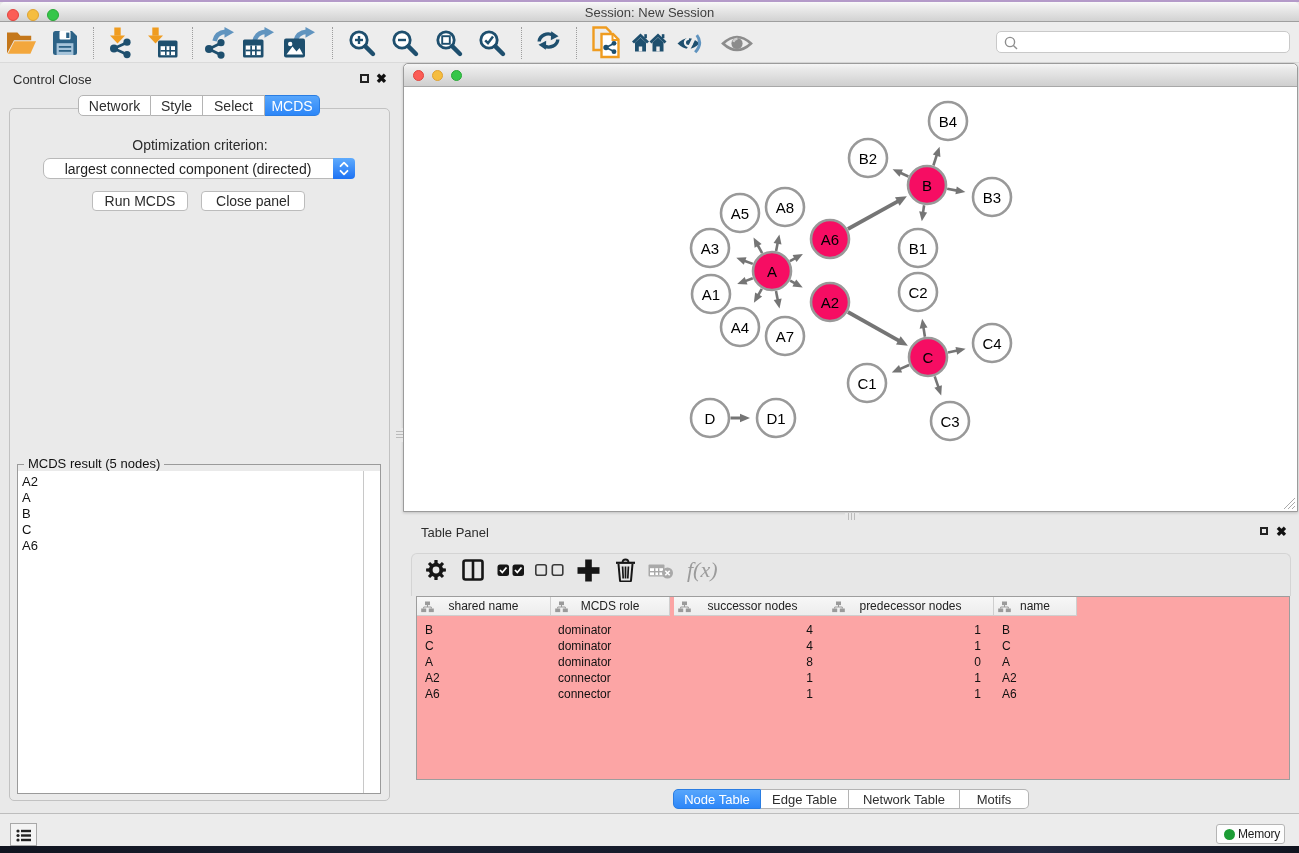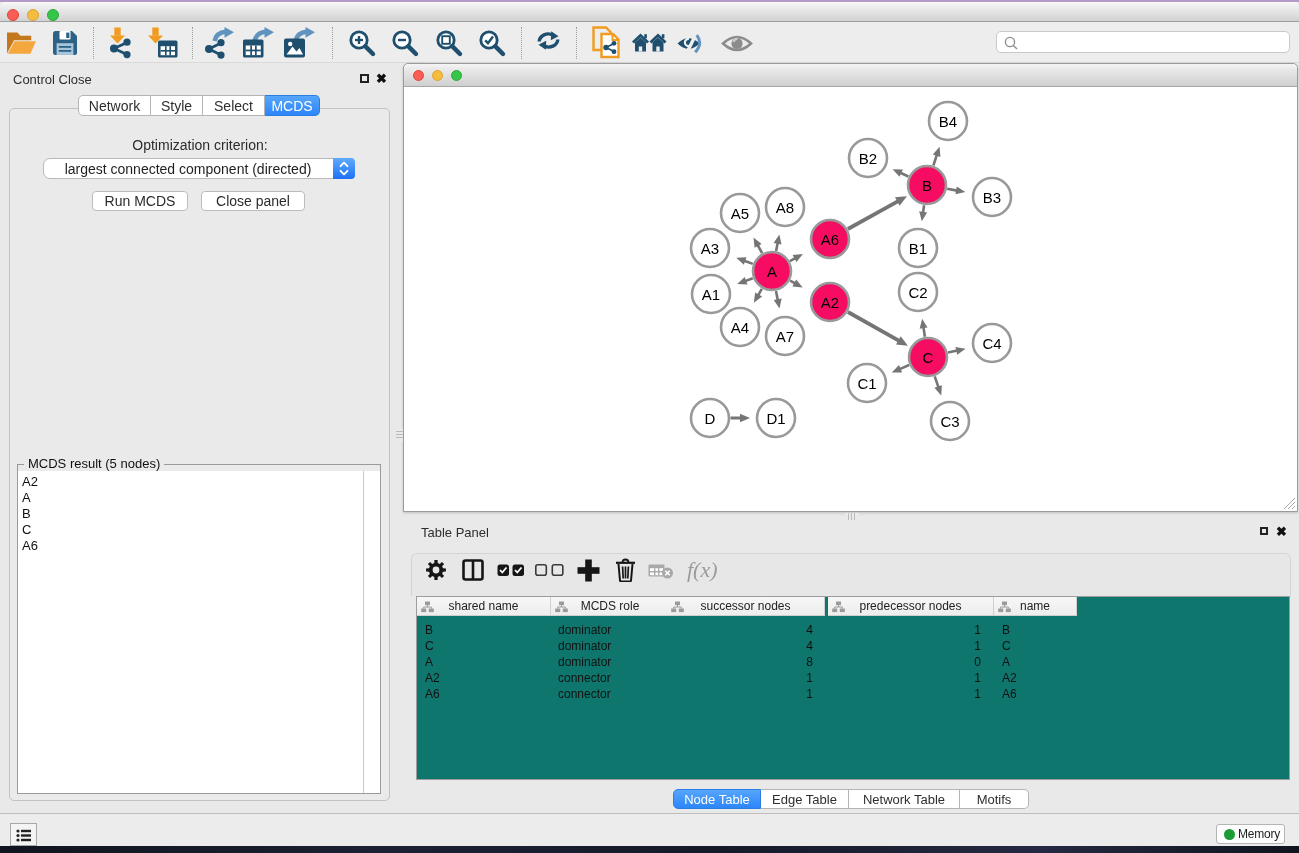--- a/index.html
+++ b/index.html
@@ -64,21 +64,21 @@
 #nw-titlebar .title { position:absolute; left:0; right:0; top:4px; text-align:center;
   font-size:13px; color:#333; }
 .tl2 { position:absolute; top:6px; width:11px; height:11px; border-radius:50%; }
 #nw-canvas { position:absolute; left:0; top:24px; right:0; bottom:0; background:#fff; overflow:hidden; }
 
 #tp-title { left:421px; top:525px; font-size:13px; color:#2e2e2e; }
 #tp-float { left:1260px; top:527px; width:8px; height:8px; border:2px solid #222; }
 #tp-close { left:1276px; top:524px; font-size:13px; font-weight:bold; color:#111; }
 #tp-toolbar { left:411px; top:553px; width:880px; height:43px; background:#e7e7e7;
   border:1px solid #d4d4d4; border-bottom:none; border-radius:6px 6px 0 0; }
-#tbl { left:416px; top:596px; width:874px; height:184px; background:#0f766e;
+#tbl { left:416px; top:596px; width:874px; height:184px; background:#fca5a5;
   border:1px solid #9d9d9d; }
 .th { position:absolute; top:0; height:19px; background:linear-gradient(#f7f7f7,#ededed);
   border-right:1px solid #cfcfcf; border-bottom:1px solid #cfcfcf;
   font-size:12px; color:#222; text-align:center; line-height:19px; }
 .trow { position:absolute; font-size:12px; color:#111; height:16px; line-height:16px; }
 
 #bottabs { left:673px; top:789px; }
 #bottabs .tab { height:20px; line-height:19px; font-size:13px; }
 
 #statusbar { left:0; top:813px; width:1299px; height:33px; background:#ececec;
@@ -95,20 +95,21 @@
 
 .vhandle { position:absolute; width:7px; height:14px;
   background:linear-gradient(#bbb,#bbb) 0 3px/7px 1px no-repeat,
              linear-gradient(#bbb,#bbb) 0 6px/7px 1px no-repeat,
              linear-gradient(#bbb,#bbb) 0 9px/7px 1px no-repeat,#e9e9e9; }
 </style>
 </head>
 <body>
 <div class="abs" id="deskline"></div>
 <div class="abs" id="titlebar">
+  <div class="title">Session: New Session</div>
   <div class="tl" id="tl-r"></div>
     <div class="tl" id="tl-y"></div>
     <div class="tl" id="tl-g"></div>
 </div>
 <div class="abs" id="toolbar">
   <svg class="ticon" style="left:6px;top:8px" width="31" height="25" viewBox="0 0 31 25">
       <path d="M1 2.5 h10.4 l3 3.2 H25.2 v4.5 H8 L1 23.5 Z" fill="#c4771b"></path>
       <path d="M8.4 11.3 H30 L24.4 23.8 H1.9 Z" fill="#f3a73d"></path>
     </svg>
   <svg class="ticon" style="left:52px;top:8px" width="26" height="26" viewBox="0 0 26 26">
@@ -426,21 +427,21 @@
         <rect x="0.2" y="7.5" width="5" height="3.6" fill="#9a9a9a"></rect>
         <rect x="7.8" y="7.5" width="5" height="3.6" fill="#9a9a9a"></rect>
         <path d="M6.5 4 v2 M2.7 7.5 v-1.5 h7.6 v1.5" fill="none" stroke="#9a9a9a" stroke-width="1"></path>
       </svg>shared name</div>
   <div class="th" style="left:134px;width:119px"><svg width="13" height="12" viewBox="0 0 13 12" style="position:absolute;left:4px;top:4px">
         <rect x="4" y="0.5" width="5" height="3.6" fill="#9a9a9a"></rect>
         <rect x="0.2" y="7.5" width="5" height="3.6" fill="#9a9a9a"></rect>
         <rect x="7.8" y="7.5" width="5" height="3.6" fill="#9a9a9a"></rect>
         <path d="M6.5 4 v2 M2.7 7.5 v-1.5 h7.6 v1.5" fill="none" stroke="#9a9a9a" stroke-width="1"></path>
       </svg>MCDS role</div>
-  <div class="th" style="left:250px;width:158px"><svg width="13" height="12" viewBox="0 0 13 12" style="position:absolute;left:4px;top:4px">
+  <div class="th" style="left:257px;width:158px"><svg width="13" height="12" viewBox="0 0 13 12" style="position:absolute;left:4px;top:4px">
         <rect x="4" y="0.5" width="5" height="3.6" fill="#9a9a9a"></rect>
         <rect x="0.2" y="7.5" width="5" height="3.6" fill="#9a9a9a"></rect>
         <rect x="7.8" y="7.5" width="5" height="3.6" fill="#9a9a9a"></rect>
         <path d="M6.5 4 v2 M2.7 7.5 v-1.5 h7.6 v1.5" fill="none" stroke="#9a9a9a" stroke-width="1"></path>
       </svg>successor nodes</div>
   <div class="th" style="left:411px;width:166px"><svg width="13" height="12" viewBox="0 0 13 12" style="position:absolute;left:4px;top:4px">
         <rect x="4" y="0.5" width="5" height="3.6" fill="#9a9a9a"></rect>
         <rect x="0.2" y="7.5" width="5" height="3.6" fill="#9a9a9a"></rect>
         <rect x="7.8" y="7.5" width="5" height="3.6" fill="#9a9a9a"></rect>
         <path d="M6.5 4 v2 M2.7 7.5 v-1.5 h7.6 v1.5" fill="none" stroke="#9a9a9a" stroke-width="1"></path>

